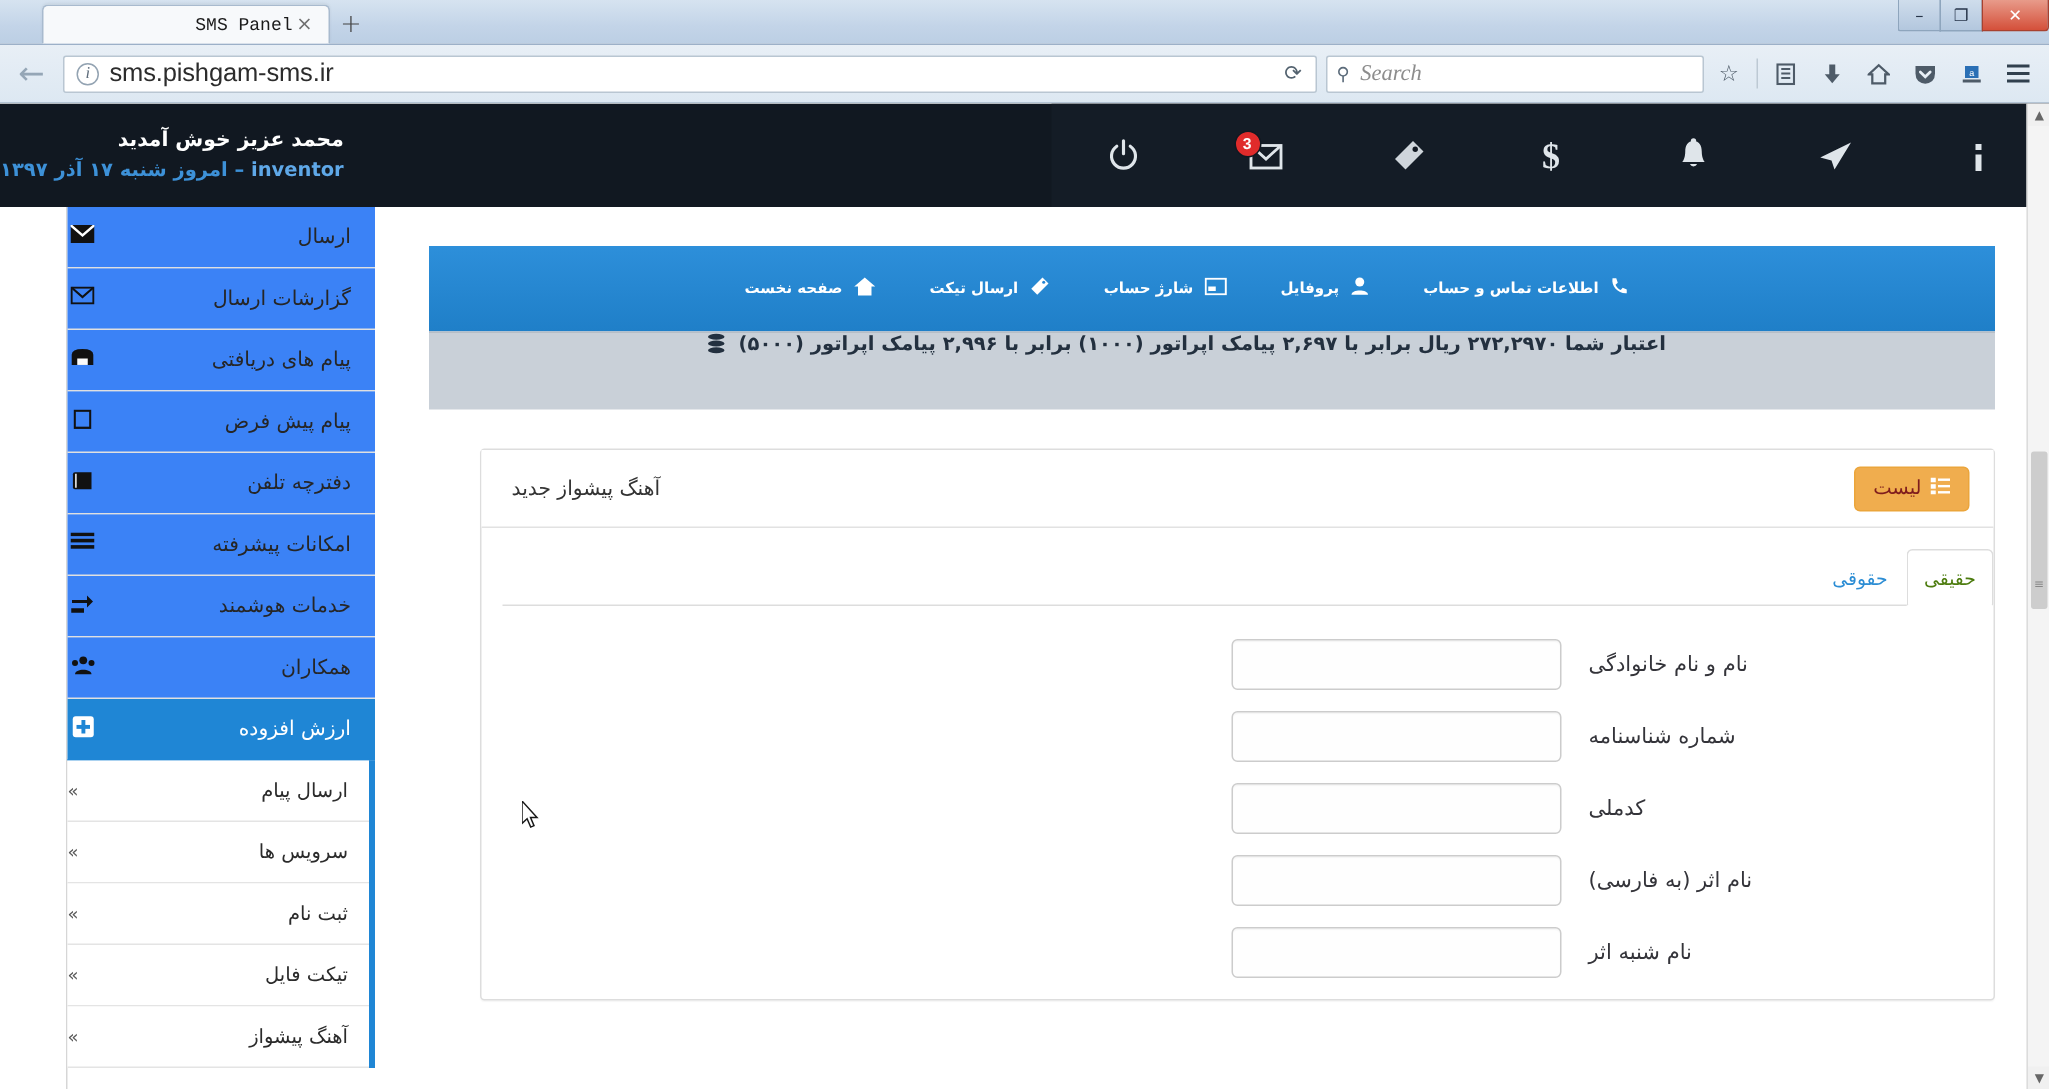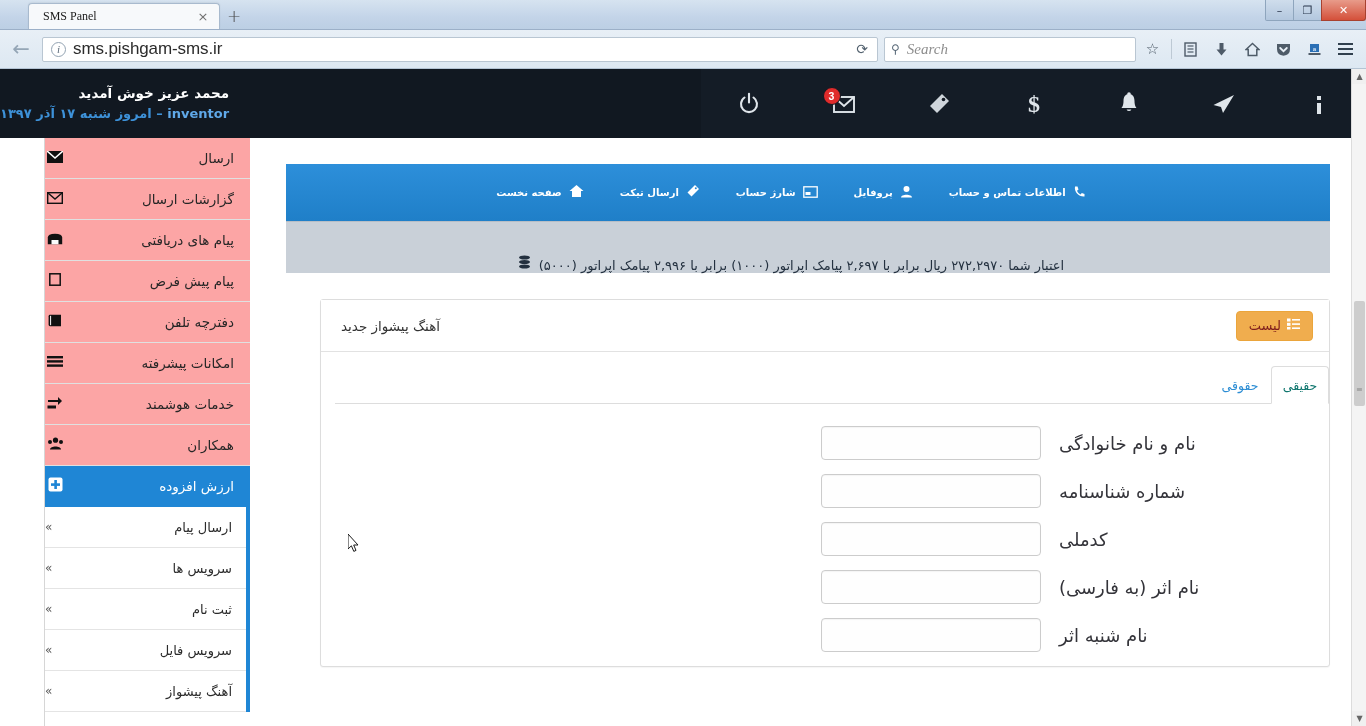--- a/index.html
+++ b/index.html
@@ -34,21 +34,21 @@
     border: 1px solid #a8bace;
     border-bottom: none;
     border-radius: 4px 4px 0 0;
     display: flex; align-items: center;
     padding: 0 8px 0 14px;
     font-size: 12px;
     color: #1a1a1a;
     position: relative;
     box-shadow: 0 -1px 2px rgba(0,0,0,.06);
   }
-  .tab-title { flex: 1; white-space: nowrap; font-family: Liberation Serif, serif; }
+  .tab-title { flex: 1; white-space: nowrap; font-family: Liberation Mono, monospace; text-align: right; }
   .tab-close {
     width: 16px; height: 16px;
     display: flex; align-items: center; justify-content: center;
     color: #707070; font-size: 13px; line-height: 1;
     border-radius: 2px;
   }
   .newtab {
     width: 28px; height: 26px;
     display: flex; align-items: center; justify-content: center;
     color: #454545; font-size: 17px; font-weight: 300;
@@ -225,22 +225,22 @@
     padding: 0 18px;
     white-space: nowrap;
   }
   .mnav-item .mi { font-size: 14px; }
 
   .infobar {
     width: 1078px;
     margin-right: 36px;
     height: 52px;
     background: #c9d0d8;
-    display: flex; align-items: flex-end; justify-content: center;
-    color: #23303f; font-size: 13px; font-weight: normal;
+    display: flex; align-items: flex-start; justify-content: center;
+    color: #23303f; font-size: 13px; font-weight: bold;
     gap: 8px;
     border-top: 1px solid #b7bec6;
   }
   .infobar .db { font-size: 14px; }
 
   
   .panel {
     width: 1010px;
     margin: 26px 36px 0 0;
     background: #fff;
@@ -295,42 +295,42 @@
     color: #2c8dd4;
     border: 1px solid transparent;
     border-radius: 4px 4px 0 0;
     margin-left: 2px;
     background: transparent;
   }
   .ftab.active {
     background: #fff;
     border-color: #dddddd;
     border-bottom-color: #fff;
-    color: #0f766e;
+    color: #4d7c0f;
     position: relative;
     z-index: 2;
   }
   .tabline {
     border-bottom: 1px solid #dddddd;
     margin: -1px 14px 0 14px;
   }
 
   .form {
     padding: 22px 16px 0 16px;
     direction: rtl;
   }
   .frow {
     display: flex; align-items: center;
     margin-bottom: 14px;
   }
   .flabel {
     width: 272px;
     text-align: left;
     padding-left: 18px;
-    font-size: 18px;
+    font-size: 14px;
     color: #34343a;
   }
   .finput {
     width: 220px;
     height: 34px;
     background: #fefefe;
     border: 1px solid #cccccc;
     border-radius: 4px;
     box-shadow: inset 0 1px 1px rgba(0,0,0,.04);
     outline: none;
@@ -341,21 +341,21 @@
 
   
   .sidemenu { padding: 0; margin: 0; list-style: none; }
   .side-item {
     height: 41px;
     border-bottom: 1px solid #e0e0e0;
     display: flex; align-items: center; justify-content: flex-start;
     padding: 0 16px 0 0;
     font-size: 13.5px;
     color: #262626;
-    background: #fca5a5;
+    background: #3b82f6;
     gap: 9px;
     flex-direction: row;
   }
   .side-item .si-label { flex: 1; text-align: right; }
   .side-item .si-ico { font-size: 14px; width: 20px; text-align: center; order: 2; }
   .side-item.active {
     background: #1f86d5;
     color: #fff;
     border-bottom-color: #1f86d5;
   }
@@ -757,21 +757,21 @@
           </li>
           <li class="sub-item">
             <span class="sub-label">سرویس ها</span>
             <span class="chev">»</span>
           </li>
           <li class="sub-item">
             <span class="sub-label">ثبت نام</span>
             <span class="chev">»</span>
           </li>
           <li class="sub-item">
-            <span class="sub-label">سرویس فایل</span>
+            <span class="sub-label">تیکت فایل</span>
             <span class="chev">»</span>
           </li>
           <li class="sub-item">
             <span class="sub-label">آهنگ پیشواز</span>
             <span class="chev">»</span>
           </li>
         </ul>
       </div>
     </div>
 

